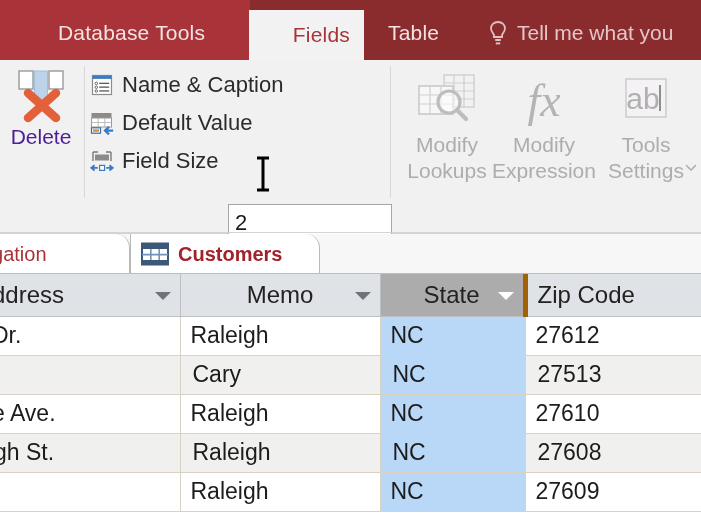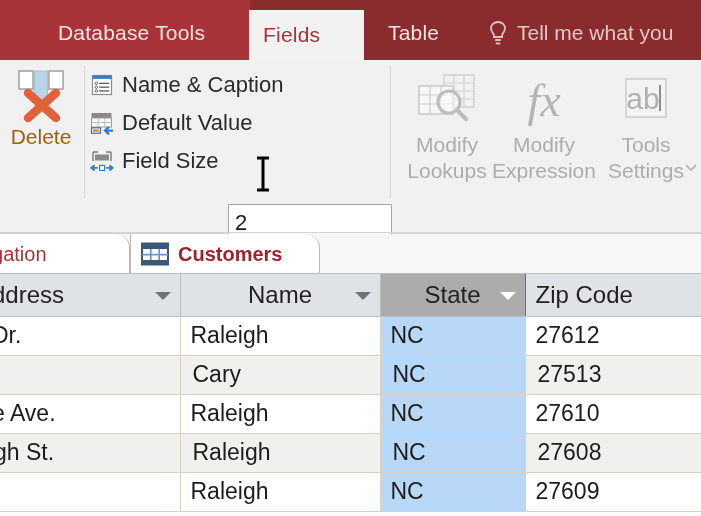--- a/index.html
+++ b/index.html
@@ -32,21 +32,21 @@
     left: 250px; top: 0;
     width: 451px; height: 60px;
     background: #8a2b2e;
   }
   .tab {
     position: absolute;
     top: 10px;
     height: 50px;
     display: flex;
     align-items: center;
-    justify-content: flex-start;
+    justify-content: flex-end;
     font-size: 21px;
     color: #f2e3e3;
     letter-spacing: .2px;
     box-sizing: border-box;
     padding: 0 14px;
     white-space: nowrap;
   }
   .tab.tab-dbtools { left: 44px; top: 8px; }
   .tab.tab-fields {
     left: 249px;
@@ -91,21 +91,21 @@
     left: 3px; top: 2px;
     width: 76px; height: 108px;
     display: flex;
     flex-direction: column;
     align-items: center;
     justify-content: flex-start;
   }
   .delete-ico { width: 52px; height: 56px; margin-top: 6px; display:block; }
   .delete-lbl {
     font-size: 21px;
-    color: #a16207;
+    color: #4c1d95;
     margin-top: 1px;
     white-space: nowrap;
   }
 
   
   .prop-row {
     position: absolute;
     left: 90px;
     height: 34px;
     display: flex;
@@ -252,21 +252,21 @@
     border-right: 1px solid #bcc0c6;
     border-bottom: 1px solid #bcc0c6;
     position: relative;
     height: 42px;
     font-size: 24px;
     color: #222;
   }
   table.grid th.hdr-center { text-align: center; padding-left: 0; }
   table.grid th.sel {
     background: #acacac;
-    border-right: 1px solid #a16207;
+    border-right: 5px solid #a16207;
   }
   .hdr-arrow {
     position: absolute;
     right: 9px; top: 50%;
     margin-top: -3px;
     width: 0; height: 0;
     border-left: 8px solid transparent;
     border-right: 8px solid transparent;
     border-top: 8px solid #6f7479;
   }
@@ -447,21 +447,21 @@
           <col class="c-state">
           <col class="c-zip">
       </colgroup>
       <thead>
         <tr>
           <th>
             <span>ddress</span>
             <span class="hdr-arrow"></span>
           </th>
           <th class="hdr-center">
-            <span>Name</span>
+            <span>Memo</span>
             <span class="hdr-arrow"></span>
           </th>
           <th class="hdr-center sel">
             <span>State</span>
             <span class="hdr-arrow"></span>
           </th>
           <th>
             <span>Zip Code</span>
           </th>
         </tr>

